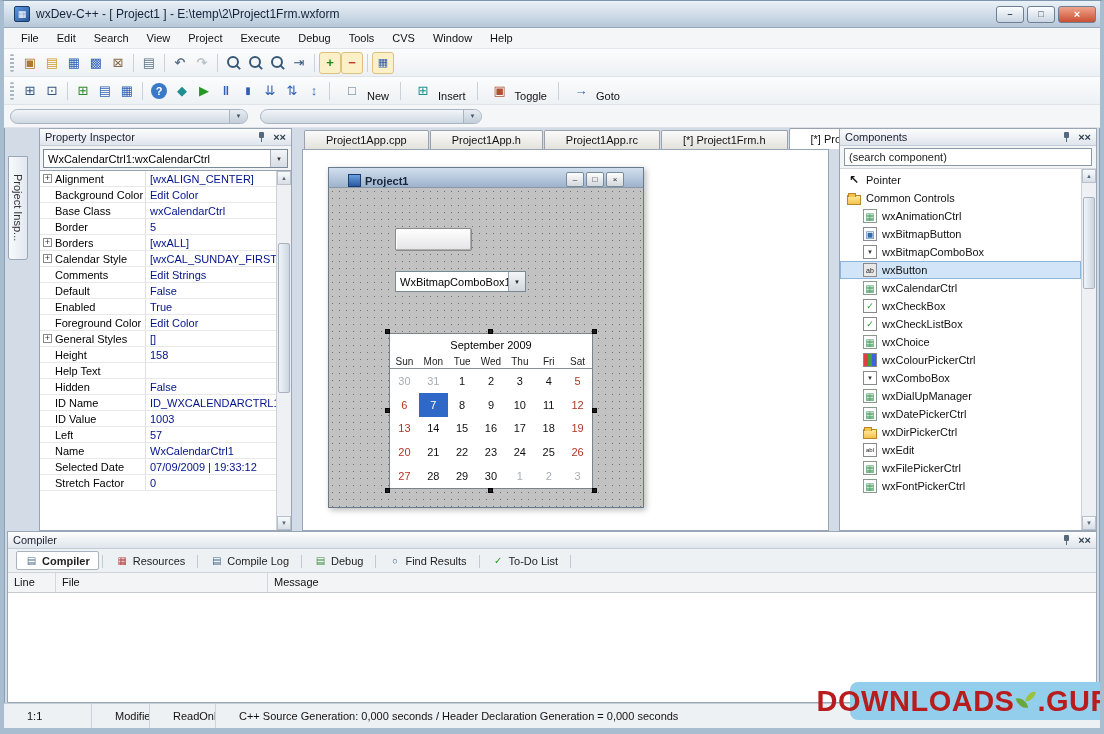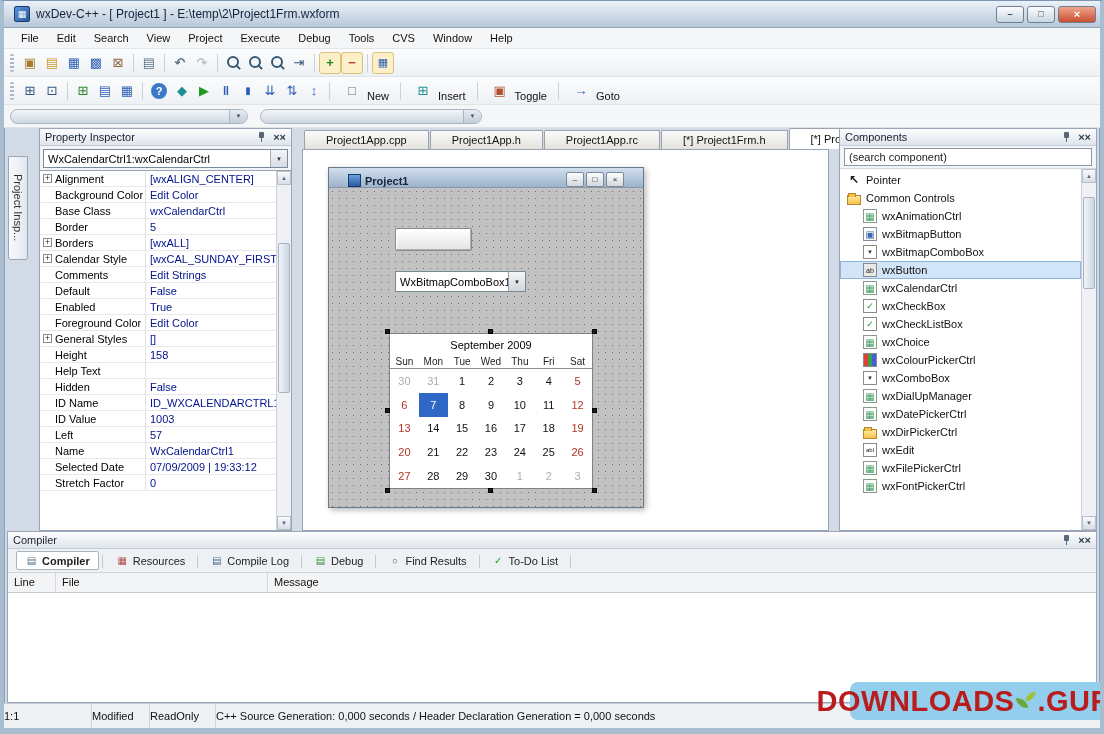--- a/index.html
+++ b/index.html
@@ -181,21 +181,21 @@
 .bti[data-tabicon="todo"]::before{content:"✓";color:#1f9a1f;font-weight:bold;font-size:10px}
 .thead{display:flex;height:20px;background:#f3f4f6;border-bottom:1px solid #c6cad0;font-size:11px;color:#111;flex:none}
 .th{padding:3px 6px;border-right:1px solid #d4d8de;overflow:hidden;white-space:nowrap}
 .th:nth-child(1){width:48px}
 .th:nth-child(2){width:212px}
 .th:nth-child(3){flex:1;border-right:none}
 .tbody{flex:1;background:#fff}
 
 
 .status{position:absolute;left:0;right:0;top:702px;height:25px;background:#eef1f4;border-top:1px solid #c4ccd6;display:flex;align-items:stretch;font-size:11px;color:#111}
-.sseg{display:flex;align-items:center;padding:0 0;border-right:1px solid #cfd4da;overflow:hidden;white-space:nowrap}
+.sseg{display:flex;align-items:center;padding:0 23px;border-right:1px solid #cfd4da;overflow:hidden;white-space:nowrap}
 .sseg.s1{width:88px}.sseg.s2{width:58px}.sseg.s3{width:66px}.sseg.s4{flex:1;border-right:none}
 
 
 .wm{position:absolute;right:0;bottom:8px;width:250px;height:38px;background:#93cfed;border-radius:8px 0 0 8px;display:flex;align-items:center;justify-content:center;z-index:40;gap:1px}
 .wm-text{font-size:29px;font-weight:bold;color:#b91c1c;letter-spacing:.5px}
 .leaf{position:relative;width:19px;height:20px;margin:0 1px;flex:none}
 .leaf::before{content:"";position:absolute;left:1px;top:6px;width:10px;height:12px;background:#6aa63a;border-radius:0 100% 0 100%;transform:rotate(-15deg)}
 .leaf::after{content:"";position:absolute;right:0;top:0;width:9px;height:11px;background:#9cc23c;border-radius:100% 0 100% 0;transform:rotate(10deg)}
 </style>
 </head>

